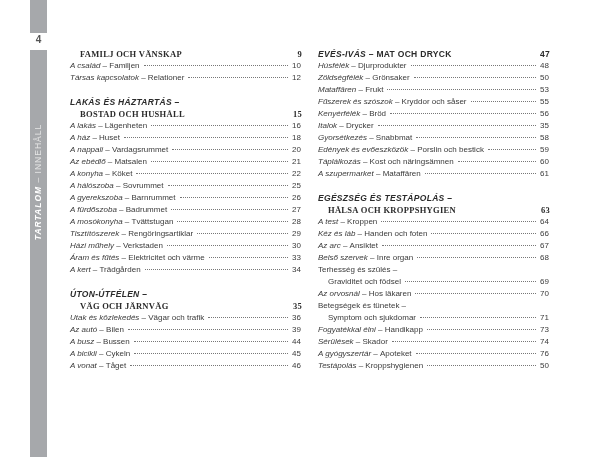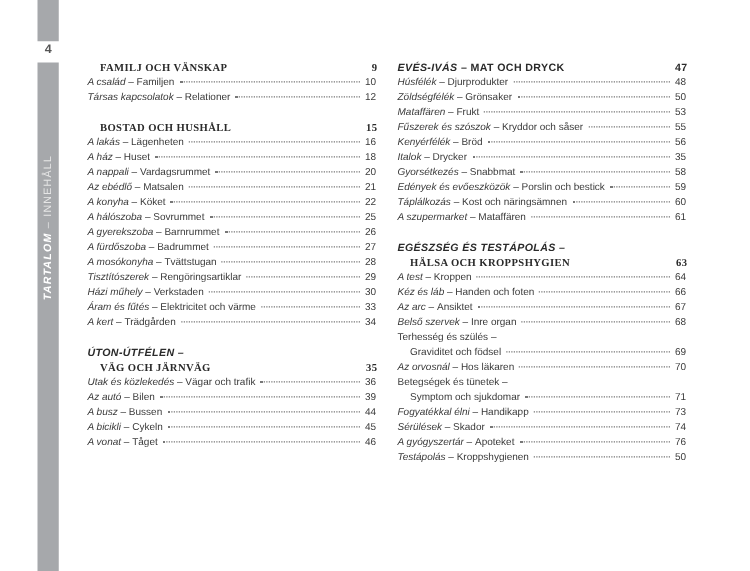--- a/index.html
+++ b/index.html
@@ -75,20 +75,21 @@
       </div>
       <div class="entry">
         <span class="hu">Társas kapcsolatok</span>
         <span class="sv">&nbsp;–&nbsp;</span>
         <span class="sv">Relationer</span>
         <span class="dots"></span>
         <span class="pg">12</span>
       </div>
     </div>
     <div class="section">
+      <div class="sec-title1">LAKÁS ÉS HÁZTARTÁS –</div>
       <div class="sec-title2">
         <span>BOSTAD OCH HUSHÅLL</span>
         <span>15</span>
       </div>
       <div class="entry">
         <span class="hu">A lakás</span>
         <span class="sv">&nbsp;–&nbsp;</span>
         <span class="sv">Lägenheten</span>
         <span class="dots"></span>
         <span class="pg">16</span>

